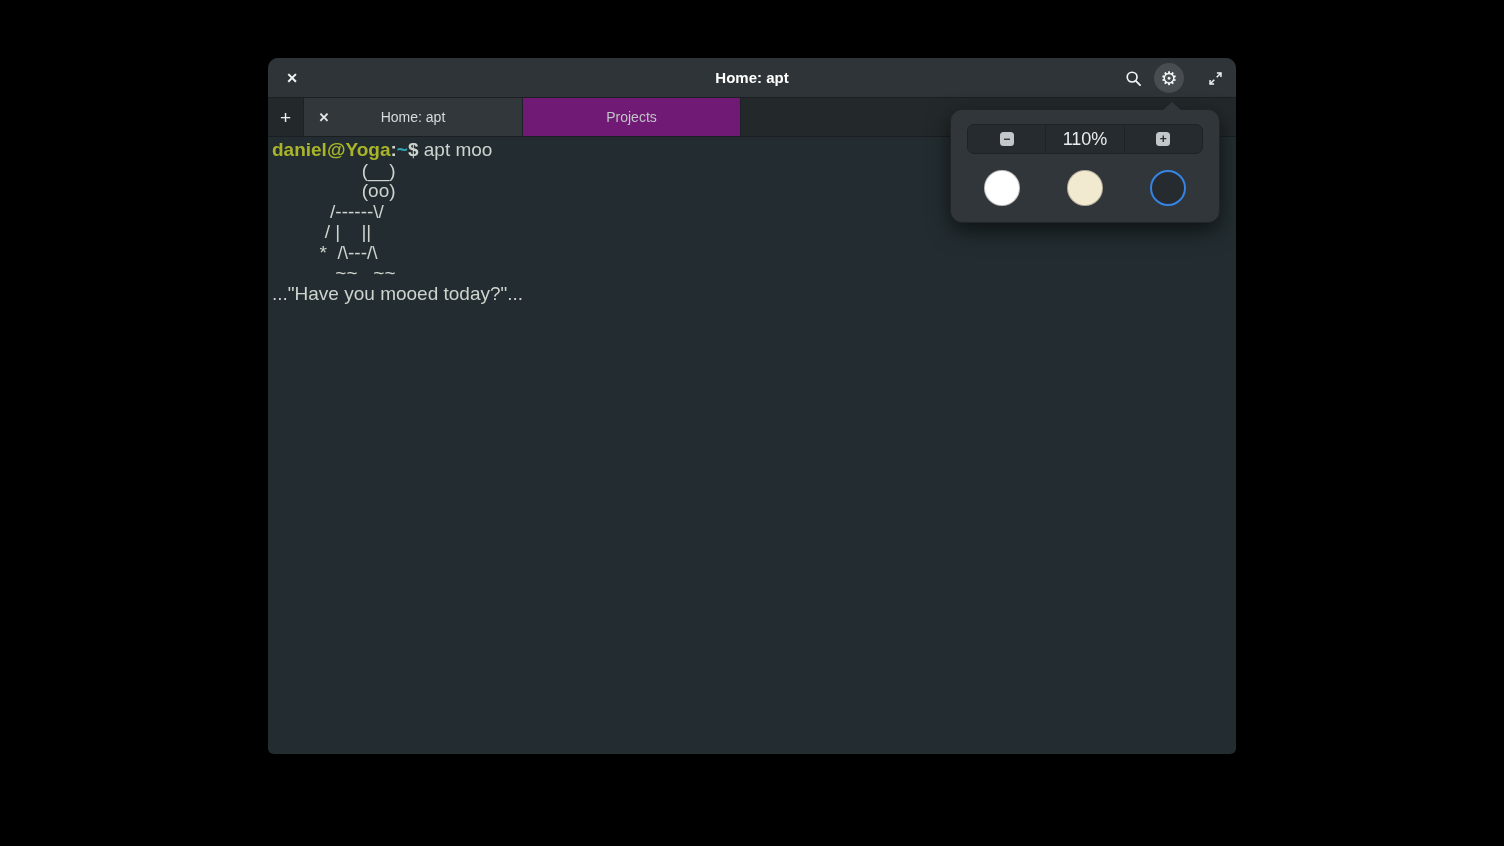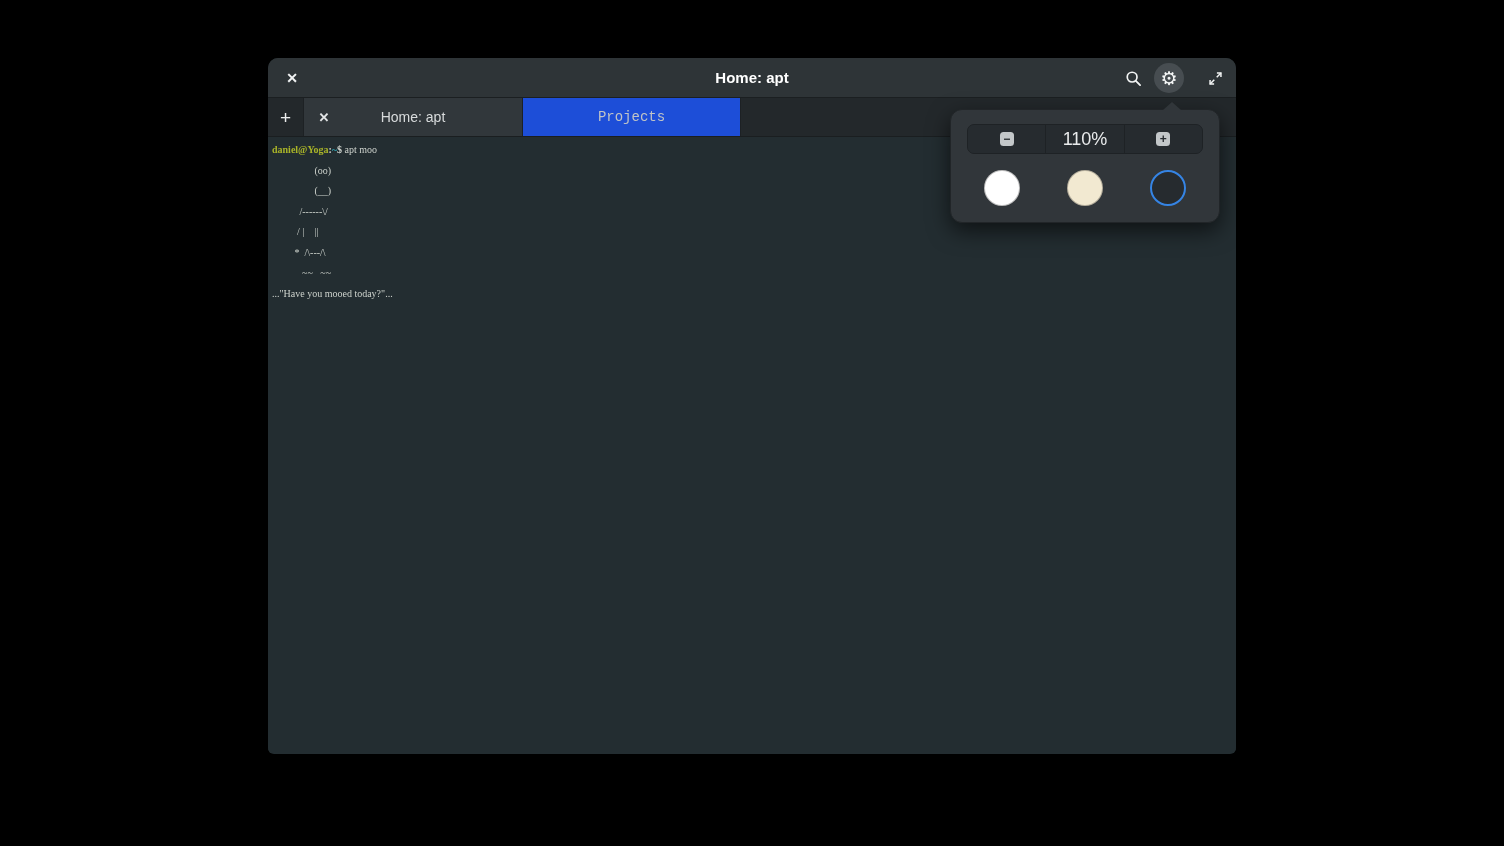--- a/index.html
+++ b/index.html
@@ -43,37 +43,37 @@
     width:36px; background:none; border:none; cursor:pointer;
     color:#eceeee; font-size:19px; line-height:1;
     display:flex; align-items:center; justify-content:center;
     border-right:1px solid #1d2124;
   }
   .tab {
     position:relative; display:flex; align-items:center; justify-content:center;
     border-right:1px solid #1d2124; cursor:pointer;
   }
   .tab.active { width:219px; background:#31373b; }
-  .tab.inactive { width:218px; background:#1d4ed8;font-family:Liberation Mono, monospace; }
+  .tab.inactive { width:218px; background:#701a75; }
   .tab-label { font-size:14px; color:#d8dbdc; }
   .tab.inactive .tab-label { color:#c0c4c6; }
   .tab-close {
     position:absolute; left:9px; top:50%; transform:translateY(-50%);
     background:none; border:none; cursor:pointer;
     color:#e4e6e7; font-size:13px; font-weight:bold; line-height:1;
     width:22px; height:22px; display:flex; align-items:center; justify-content:center;
   }
   .tab-filler { flex:1; background:#23282b; }
 
   
   .terminal {
     height:616px; background:var(--terminal-bg,#232d31);
     padding:3px 4px 0 4px;
-    font-family:Liberation Serif, serif;
-    font-size:10px; line-height:20.5px;
+    font-family:Liberation Sans, sans-serif;
+    font-size:19px; line-height:20.5px;
     color:var(--terminal-fg,#ced3cd);
   }
   .tline { white-space:pre; height:20.5px; }
   .p-user { color:var(--prompt-user,#a9b428); font-weight:bold; }
   .p-colon,.p-dollar { color:var(--terminal-fg,#ced3cd); font-weight:bold; }
   .p-path { color:var(--prompt-path,#33a7b5); font-weight:bold; }
   .cursor {
     display:inline-block; width:10px; height:16px; margin-left:9px;
     border:1.5px solid #c6ccc6; vertical-align:-2px; background:transparent;
   }
@@ -160,22 +160,22 @@
         <span class="tab-label">Home: apt</span>
       </div>
       <div class="tab inactive">
         <span class="tab-label">Projects</span>
       </div>
       <div class="tab-filler"></div>
     </div>
 
     <div class="terminal">
       <div class="tline"><span class="p-user">daniel@Yoga</span><span class="p-colon">:</span><span class="p-path">~</span><span class="p-dollar">$</span><span> apt moo</span></div>
+      <div class="tline">                 (__) </div>
       <div class="tline">                 (oo) </div>
-      <div class="tline">                 (__) </div>
       <div class="tline">           /------\/ </div>
       <div class="tline">          / |    ||   </div>
       <div class="tline">         *  /\---/\ </div>
       <div class="tline">            ~~   ~~   </div>
       <div class="tline">..."Have you mooed today?"...</div>
     </div>
 
   </div>
 
   <div class="popover">

